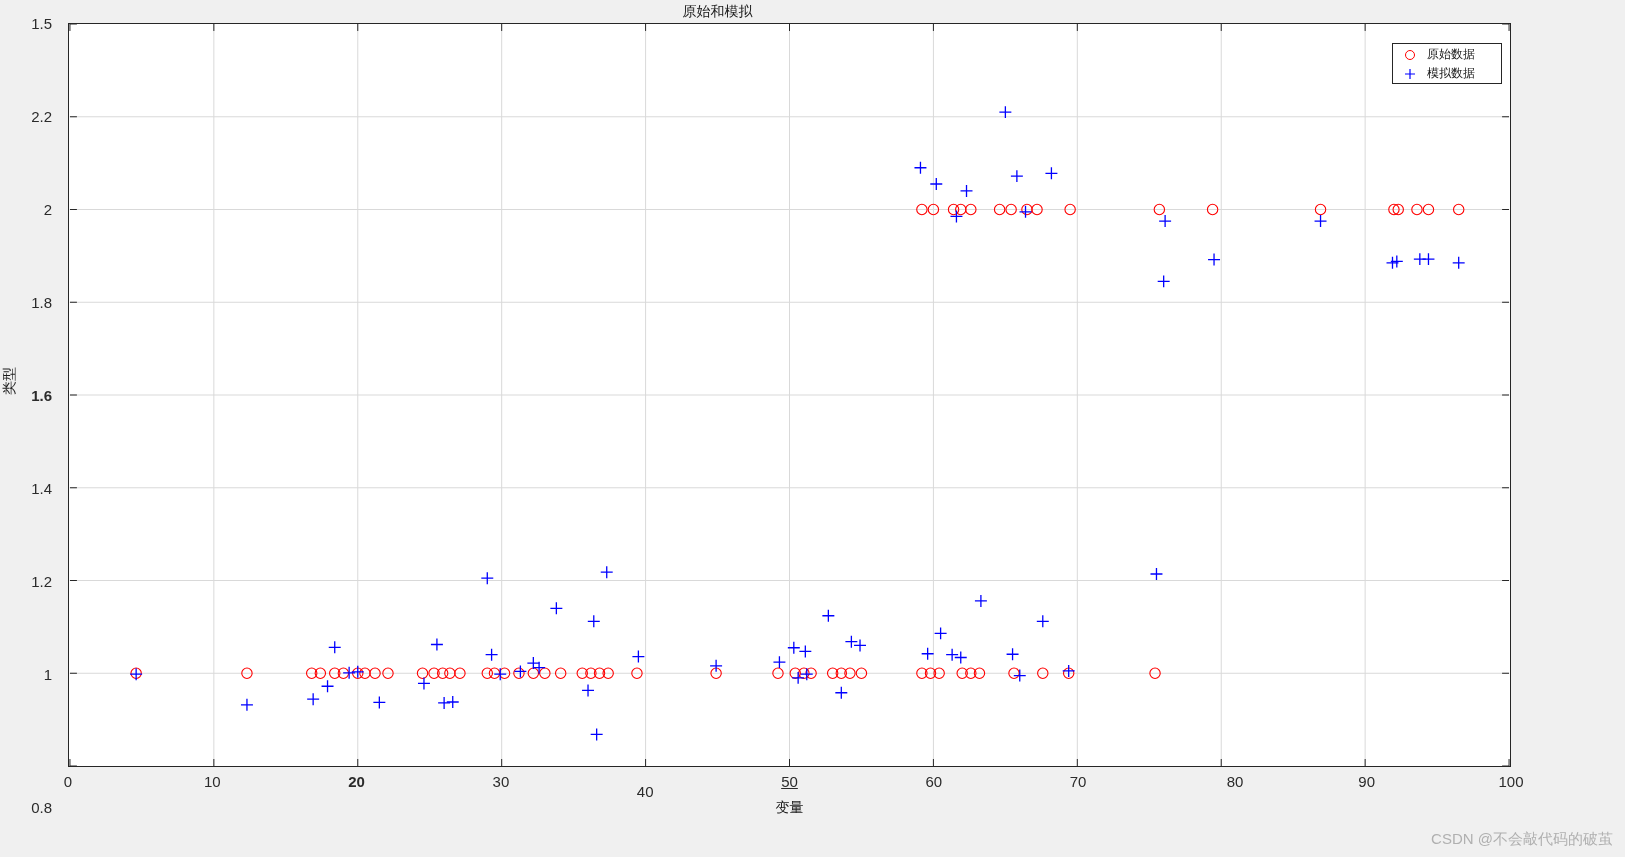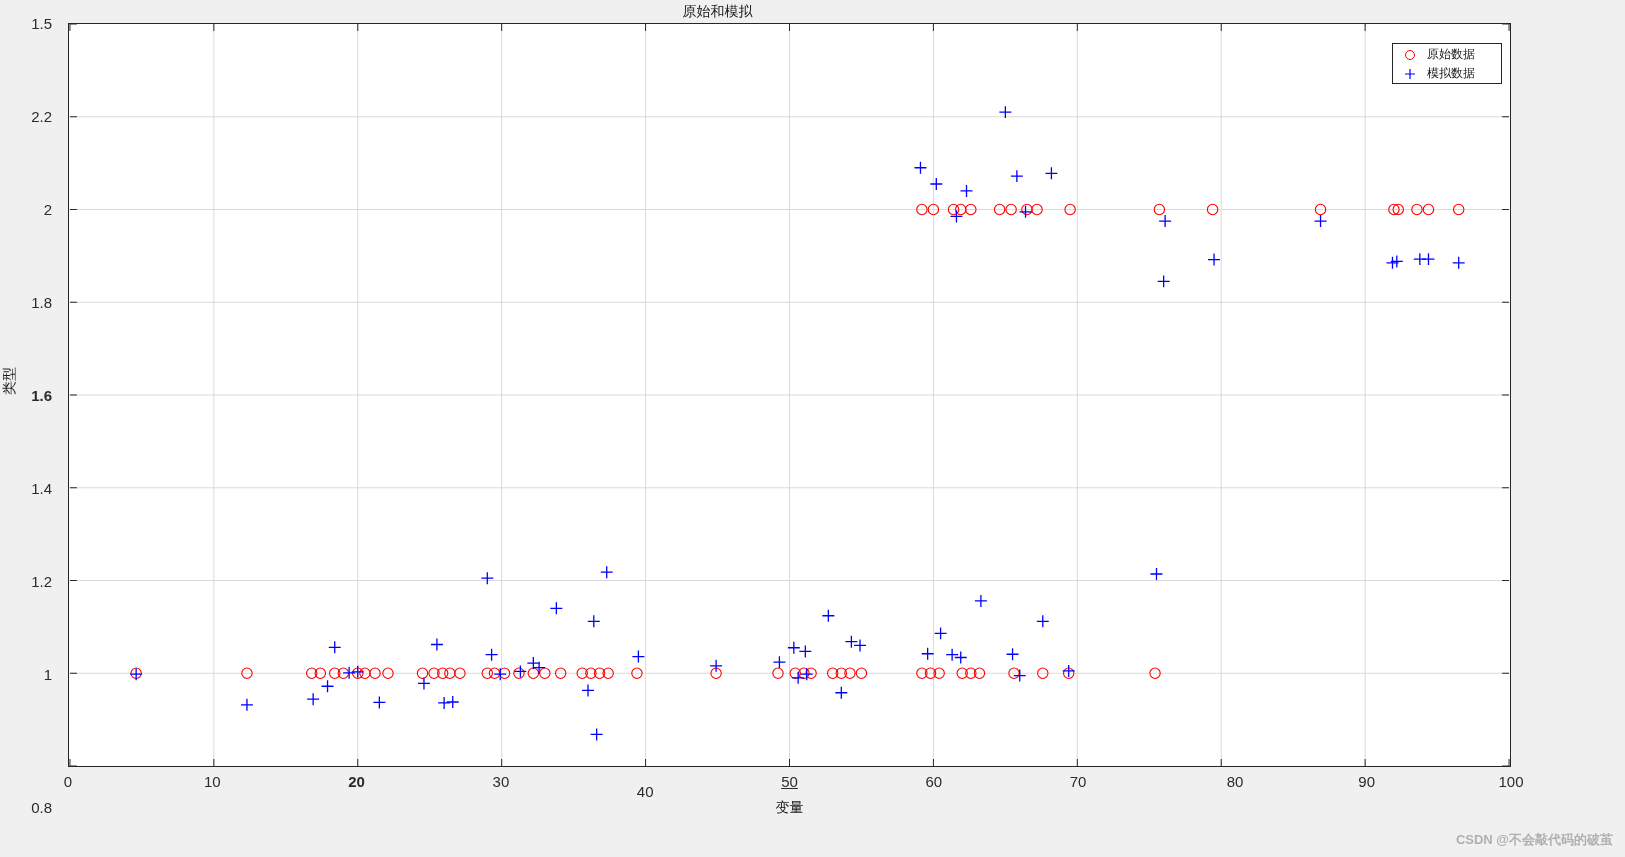--- a/index.html
+++ b/index.html
@@ -127,24 +127,23 @@
   .legend-text {
     font-size: 12px;
     color: #1a1a1a;
     white-space: nowrap;
   }
   
   #watermark {
     position: absolute;
     right: 12px;
     bottom: 8px;
-    font-size: 13px;
+    font-size: 15px;
     color: #b0b0b0;
     white-space: nowrap;
-    font-weight: bold;
   }
 </style>
 </head>
 <body>
 
 <div id="figure">
 
   <div id="chart-title">原始和模拟</div>
 
   <div class="y-labels">

